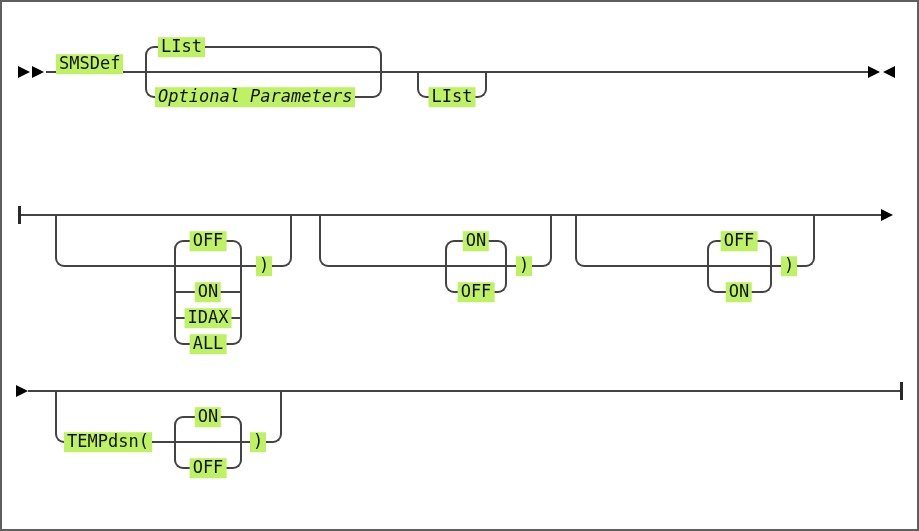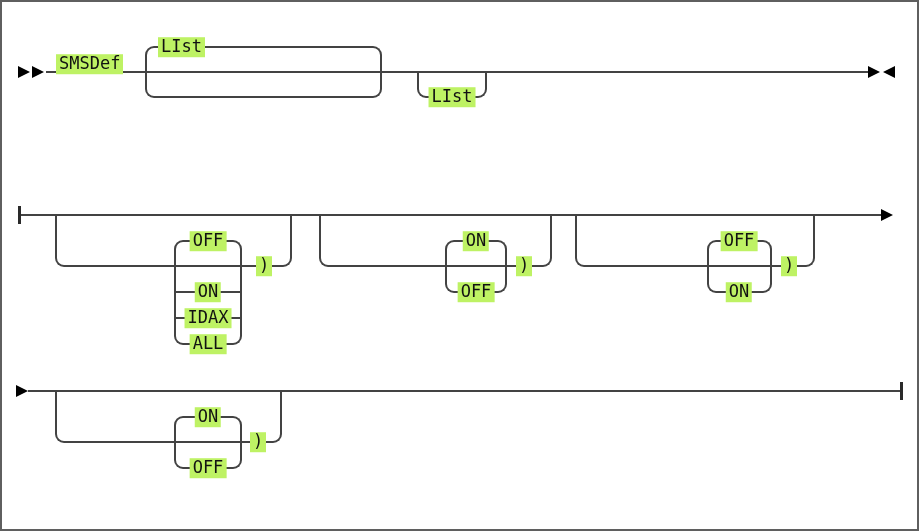--- a/index.html
+++ b/index.html
@@ -39,20 +39,21 @@
   <span class="arr-r" style="left:16px;top:70px"></span>
   <span class="arr-r" style="left:30px;top:70px"></span>
   <div class="hl" style="left:44px;top:69px;width:824px"></div>
 
   <span class="txt" style="left:54px;top:62px">SMSDef</span>
 
   <div class="loop above" style="left:143px;top:44px;width:237px;height:27px"></div>
   <span class="txt" style="left:156px;top:45px">LIst</span>
 
   <div class="loop below" style="left:143px;top:70px;width:237px;height:26px"></div>
+  <span class="txt it" style="left:153px;top:95px">Optional Parameters</span>
 
   <div class="loop below" style="left:415px;top:70px;width:70px;height:26px"></div>
   <span class="txt ctr" style="left:450px;top:95px">LIst</span>
 
   <span class="arr-r" style="left:866px;top:70px"></span>
   <span class="arr-l" style="left:881px;top:70px"></span>
 
 
   <div class="hl" style="left:18px;top:212px;width:862px"></div>
   <span class="vtick" style="left:16px;top:213px"></span>
@@ -81,19 +82,20 @@
   <span class="txt ctr" style="left:737px;top:239px">OFF</span>
   <div class="loop below" style="left:705px;top:264px;width:65px;height:27px"></div>
   <span class="txt ctr" style="left:737px;top:290px">ON</span>
   <span class="txt" style="left:779px;top:264px">)</span>
 
   <div class="hl" style="left:26px;top:388px;width:874px"></div>
   <span class="arr-r" style="left:14px;top:389px"></span>
   <span class="vtick" style="left:898px;top:389px"></span>
 
   <div class="loop below" style="left:53px;top:389px;width:227px;height:52px"></div>
+  <span class="txt" style="left:62px;top:440px">TEMPdsn(</span>
   <div class="loop above" style="left:172px;top:414px;width:68px;height:27px"></div>
   <span class="txt ctr" style="left:206px;top:415px">ON</span>
   <div class="loop below" style="left:172px;top:440px;width:68px;height:27px"></div>
   <span class="txt ctr" style="left:206px;top:466px">OFF</span>
   <span class="txt" style="left:248px;top:440px">)</span>
 
 </div>
 
 </body></html>

